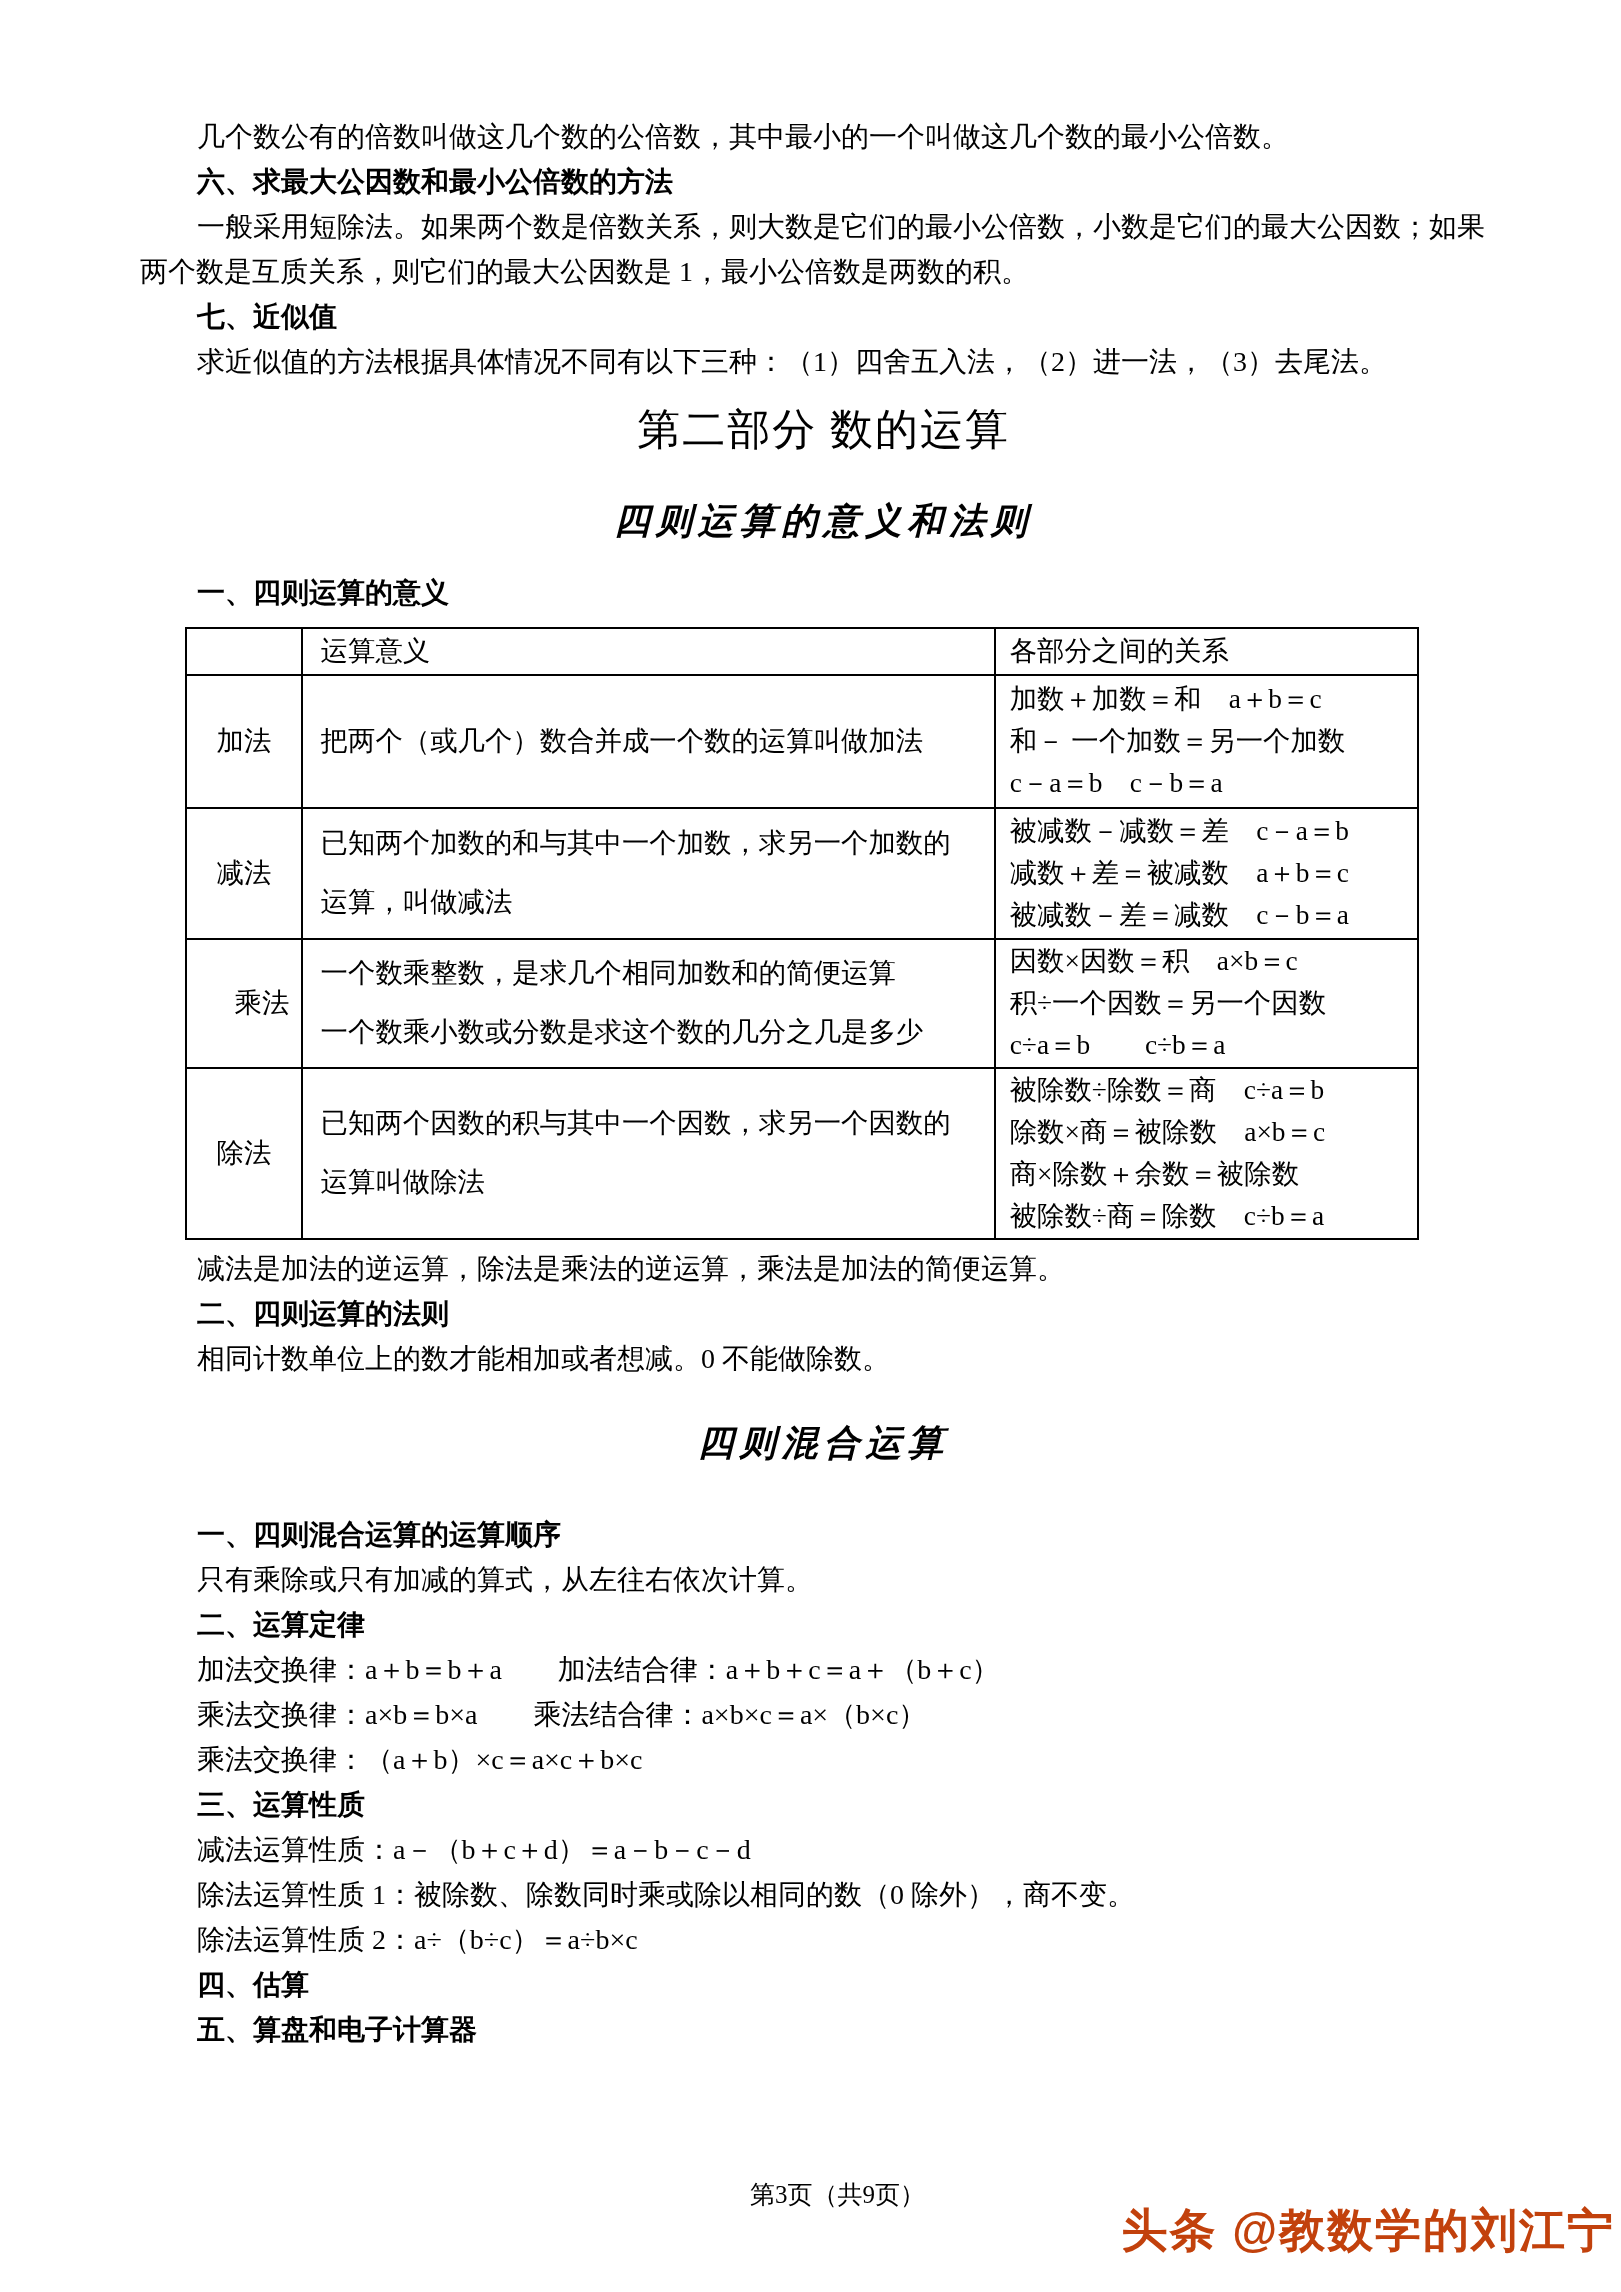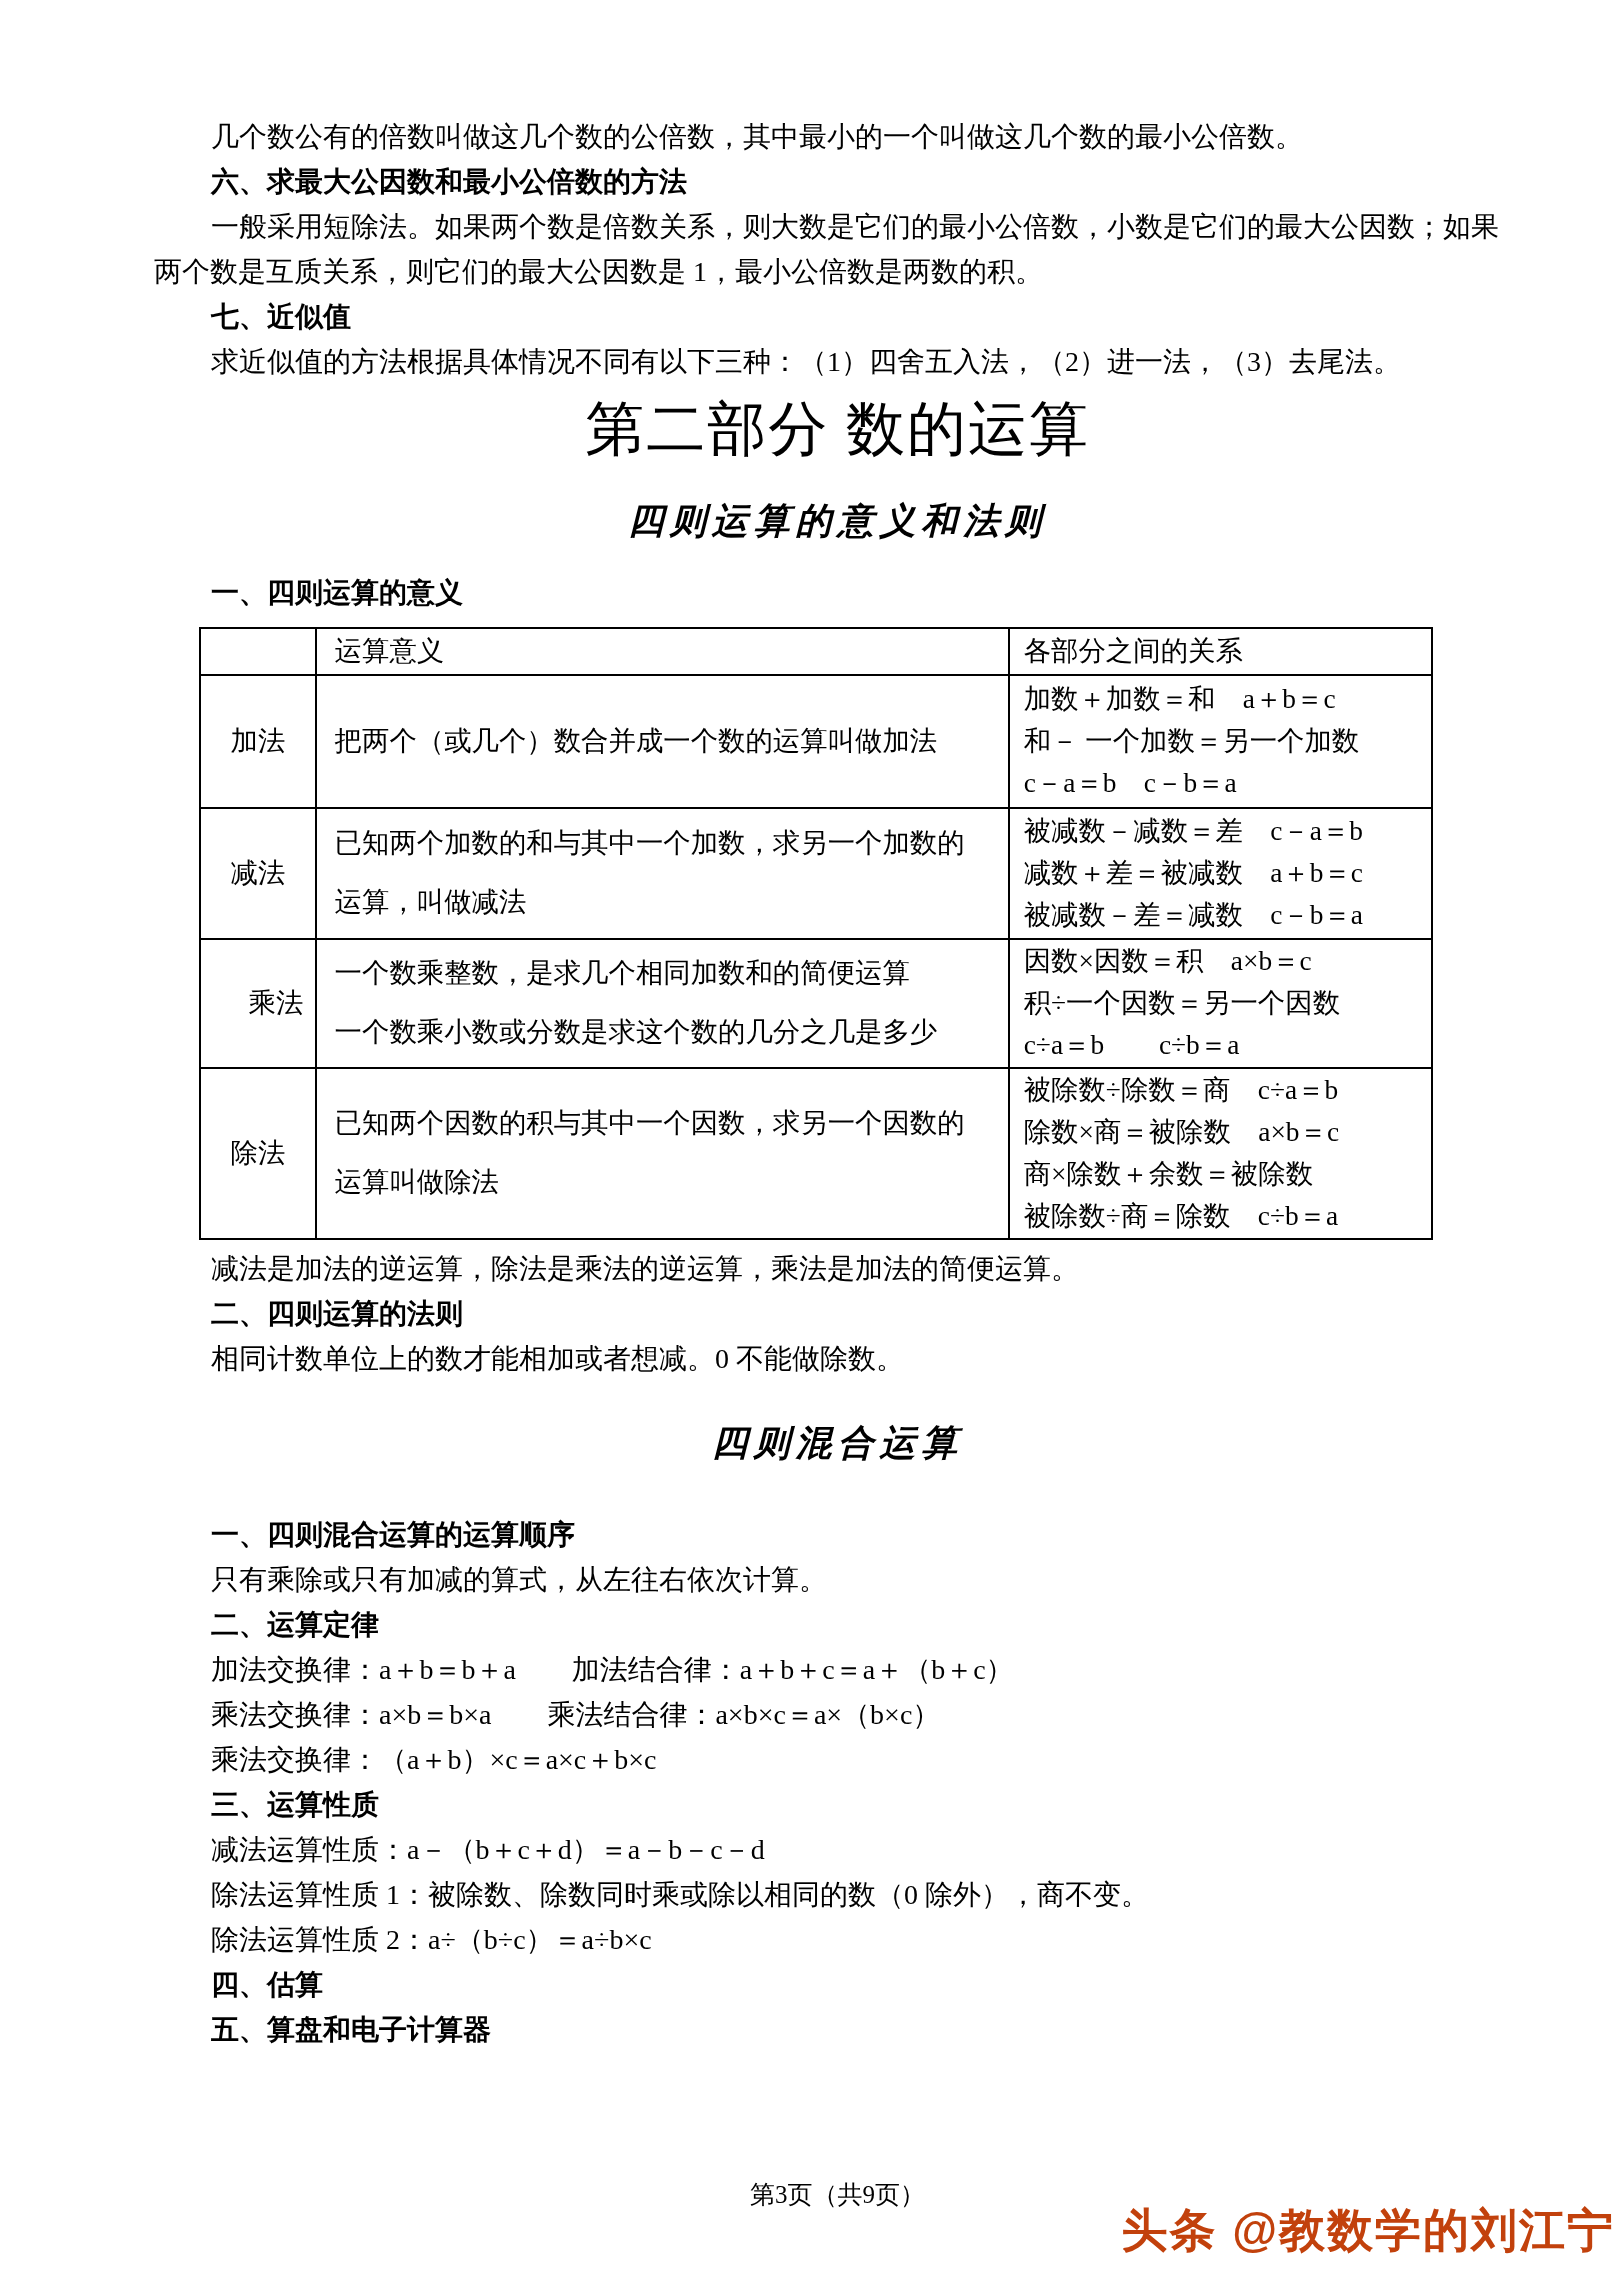--- a/index.html
+++ b/index.html
@@ -2,30 +2,30 @@
 <html><head>
 <meta charset="utf-8">
 <style>
   html,body { margin:0; padding:0; background:#e8e8e8; }
   .page {
     position:relative; width:1621px; height:2293px; margin:0 auto;
     background:#ffffff; color:#000;
     font-family:"Liberation Serif","DejaVu Serif",serif;
     font-size:28px; overflow:hidden;
   }
-  .content { position:absolute; left:154px; top:114px; width:1367px; }
+  .content { position:absolute; left:140px; top:114px; width:1367px; }
   .line { line-height:45px; }
   .indent { padding-left:57px; }
   .para { text-indent:57px; line-height:45px; }
   .h2 {
     font-family:"Liberation Sans","DejaVu Sans",sans-serif;
     font-weight:700; font-size:28px; line-height:45px; padding-left:57px;
   }
   .part-title {
-    text-align:center; font-size:59px; line-height:63px; margin-top:13.7px;
+    text-align:center; font-size:43px; line-height:63px; margin-top:13.7px;
     font-weight:400; letter-spacing:2px;
   }
   .script-title {
     text-align:center; font-size:36px; line-height:47px;
     font-weight:700; font-style:italic; letter-spacing:5.9px;
   }
   .st1 { margin-top:37px; }
   .st2 { margin-top:39px; }
   .mh { margin-top:25.5px; }
   .oh { margin-top:45px; }

